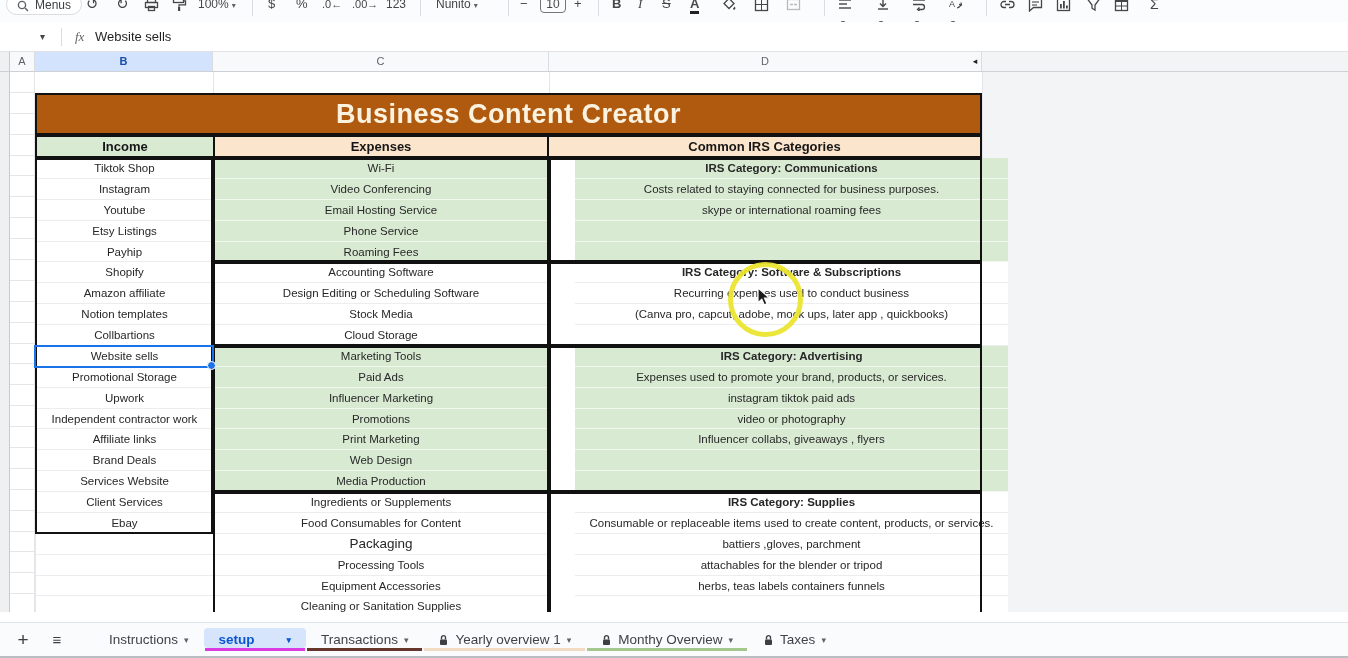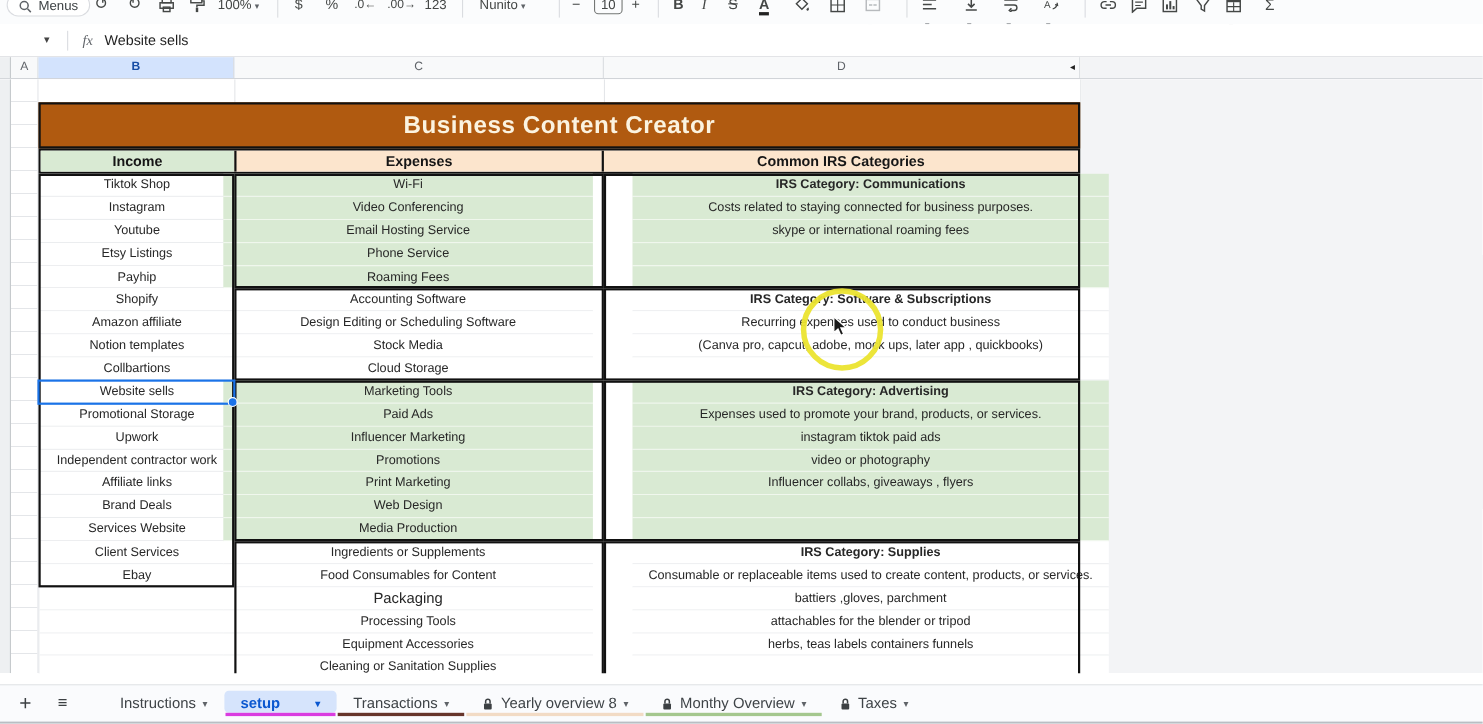--- a/index.html
+++ b/index.html
@@ -37,31 +37,31 @@
 
   
   .gridarea { position:absolute; top:72px; left:0; width:100%; height:540px; background:#fff; overflow:hidden; }
   .sliver { position:absolute; left:0; top:0; width:10px; height:100%; background:#eef0f2; border-right:1px solid #c6cacd; }
   .colA-lines { position:absolute; left:10px; top:0; width:25px; height:100%; border-right:1px solid #e4e6e9;
       background:repeating-linear-gradient(to bottom,#fff 0 19.9px,#e4e6e9 19.9px 20.89px); }
   .vline { position:absolute; top:0; width:1px; background:#e4e6e9; }
   .gray-right { position:absolute; left:983px; top:0; width:365px; height:100%; background:#f3f4f6; }
 
   .banner { position:absolute; left:35px; top:21px; width:947px; height:42px; border:2px solid #111;
-      display:flex; align-items:center; justify-content:center; font-size:22px; font-weight:bold; letter-spacing:.5px; }
+      display:flex; align-items:center; justify-content:center; font-size:27px; font-weight:bold; letter-spacing:.5px; }
   .hdr-row { position:absolute; left:35px; top:63px; width:947px; height:23px; border:2px solid #111; display:flex; }
   .hdr-cell { height:100%; display:flex; align-items:center; justify-content:center; font-size:13px; font-weight:bold; color:#161616; }
   .hdr-b { width:176px; }
   .hdr-c { width:334px; border-left:2px solid #111; }
   .hdr-d { width:433px; border-left:2px solid #111; }
 
   .tbody { position:absolute; left:35px; top:86px; width:947px; height:532px; }
   .col { position:absolute; top:0; }
   .colB { left:0; width:178px; border-left:1px solid #e4e6e9; }
-  .colC { left:168px; width:336px; }
+  .colC { left:178px; width:336px; }
   .colD { left:540px; width:433px; }
   .cell { height:20.89px; line-height:20.9px; font-size:11.5px; text-align:center; color:#272727;
       overflow:hidden; white-space:nowrap; border-bottom:1px solid #ebedef; }
   .cell.g { background:#d9ead3; border-bottom:1px solid rgba(255,255,255,.6); }
   .cell.w { background:#fff; }
   .cell.bold { font-weight:bold; }
   .cell.lg { font-size:13.5px; }
   .blk { position:absolute; border:2px solid #111; pointer-events:none; }
   .sel { position:absolute; left:-1px; top:187px; width:180px; height:23px; border:2px solid #1a73e8; pointer-events:none; }
   .sel::after { content:""; position:absolute; right:-4px; bottom:-4px; width:7px; height:7px; border-radius:50%;
@@ -359,21 +359,21 @@
     <div class="tab">
       <span>Transactions</span>
         <span class="arr">▾</span>
       <span class="bar" style="background: rgb(102, 53, 43);"></span>
     </div>
     <div class="tab">
       <svg width="11" height="12" viewBox="0 0 11 12">
           <path d="M3.5 5.5 V3.6 a2 2 0 0 1 4 0 V5.5" fill="none" stroke="#3c4043" stroke-width="1.4"></path>
           <rect x="2" y="5.5" width="7" height="5.5" rx="1" fill="#3c4043"></rect>
         </svg>
-      <span>Yearly overview 8</span>
+      <span>Yearly overview 1</span>
         <span class="arr">▾</span>
       <span class="bar" style="background: rgb(242, 219, 197);"></span>
     </div>
     <div class="tab">
       <svg width="11" height="12" viewBox="0 0 11 12">
           <path d="M3.5 5.5 V3.6 a2 2 0 0 1 4 0 V5.5" fill="none" stroke="#3c4043" stroke-width="1.4"></path>
           <rect x="2" y="5.5" width="7" height="5.5" rx="1" fill="#3c4043"></rect>
         </svg>
       <span>Monthy Overview</span>
         <span class="arr">▾</span>

